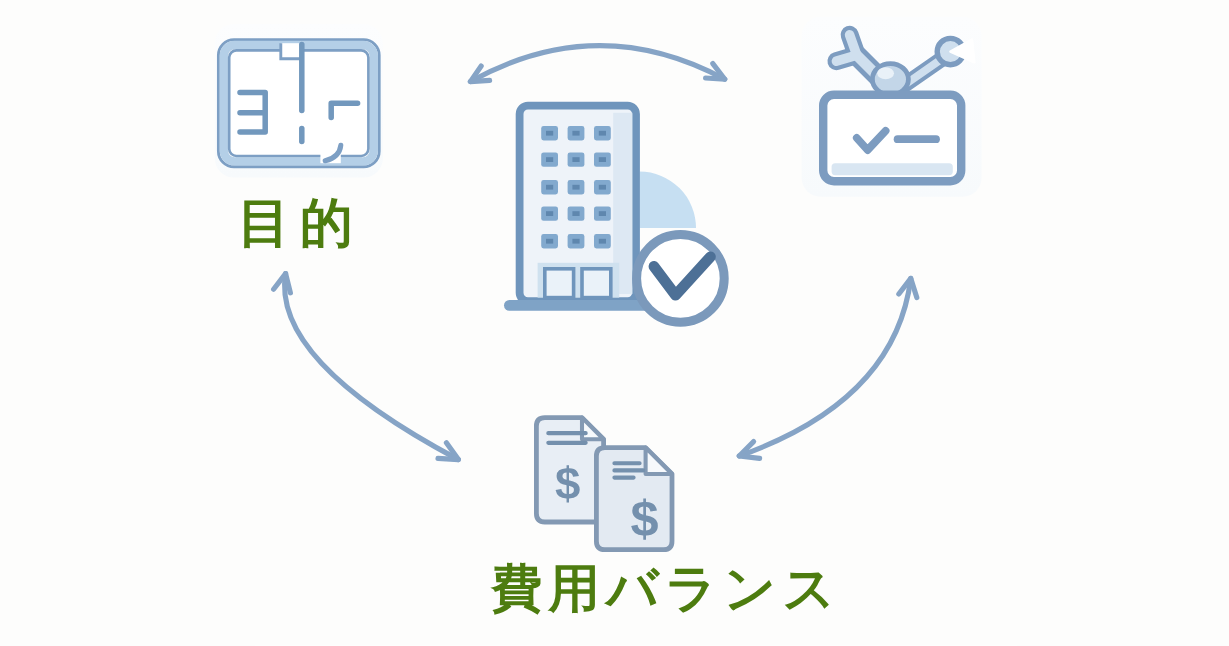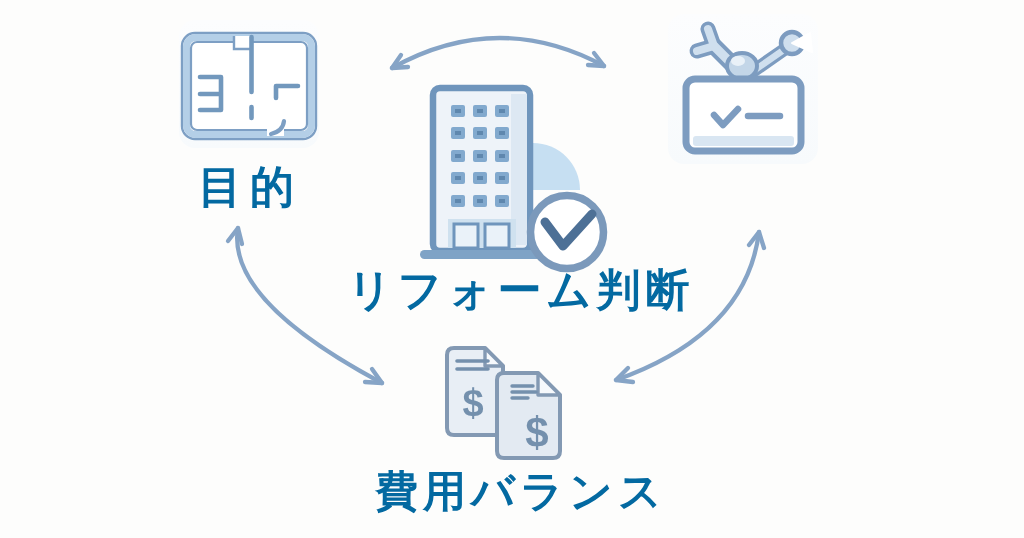--- a/index.html
+++ b/index.html
@@ -8,26 +8,26 @@
     background:#fdfdfc;
     font-family:"Liberation Sans","DejaVu Sans",sans-serif;
   }
   .arrows{position:absolute;inset:0;width:1024px;height:538px;}
   .node{position:absolute;}
   .icon-tile{
     border-radius:16px;
     background:linear-gradient(180deg,#fcfdfe 0%,#f7fafc 100%);
   }
   .label{
-    position:absolute;text-align:center;color:#0369a1;font-weight:bold;
+    position:absolute;text-align:center;color:#4d7c0f;font-weight:bold;
     white-space:nowrap;line-height:1;
   }
   .label-side{font-size:44px;letter-spacing:8px;}
   .label-center{font-size:44px;letter-spacing:5px;}
-  .label-bottom{font-size:43px;letter-spacing:5px;}
+  .label-bottom{font-size:43px;letter-spacing:5px;text-align:right;}
   svg{display:block;}
 </style>
 </head>
 <body>
 
 <div class="canvas">
 
   <svg class="arrows" viewBox="0 0 1024 538">
     <g stroke="#86a4c6" stroke-width="4.3" fill="none" stroke-linecap="round" stroke-linejoin="round">
 
@@ -150,21 +150,20 @@
         <rect x="46" y="146" width="24" height="24" fill="#eaf2f9" stroke="#6f95bc" stroke-width="3"></rect>
         <rect x="77" y="146" width="24" height="24" fill="#eaf2f9" stroke="#6f95bc" stroke-width="3"></rect>
 
         <rect x="12" y="172" width="126" height="9" rx="4.5" fill="#7fa3c6"></rect>
 
         <circle cx="159" cy="154" r="36.5" fill="#ffffff" stroke="#7b99bb" stroke-width="7.5"></circle>
         <path d="M137,144 L155,168 L184,136" stroke="#4d7096" stroke-width="9" fill="none" stroke-linecap="round" stroke-linejoin="round"></path>
       </svg>
     </div>
   </div>
-  <div class="label label-center" style="left:341px;top:268px;width:360px;">リフォーム判断</div>
 
   <div class="node" style="left:440px;top:340px;">
     <div>
       <svg width="130" height="125" viewBox="0 0 130 125">
         <g stroke-linejoin="round">
 
           <path d="M14,8 H45 L63,26 V88 q0,7 -7,7 H14 q-7,0 -7,-7 V15 q0,-7 7,-7 Z" fill="#e8eef5" stroke="#8399b3" stroke-width="4"></path>
           <path d="M45,8 V26 H63 Z" fill="#f6f9fc" stroke="#8399b3" stroke-width="3.4"></path>
           <path d="M17,21 H48 M17,29 H48" stroke="#7490ad" stroke-width="3.6" stroke-linecap="round" fill="none"></path>
           <text x="33" y="76" text-anchor="middle" font-size="38" font-weight="bold" fill="#7490ad" font-family="Liberation Sans, DejaVu Sans, sans-serif">$</text>

